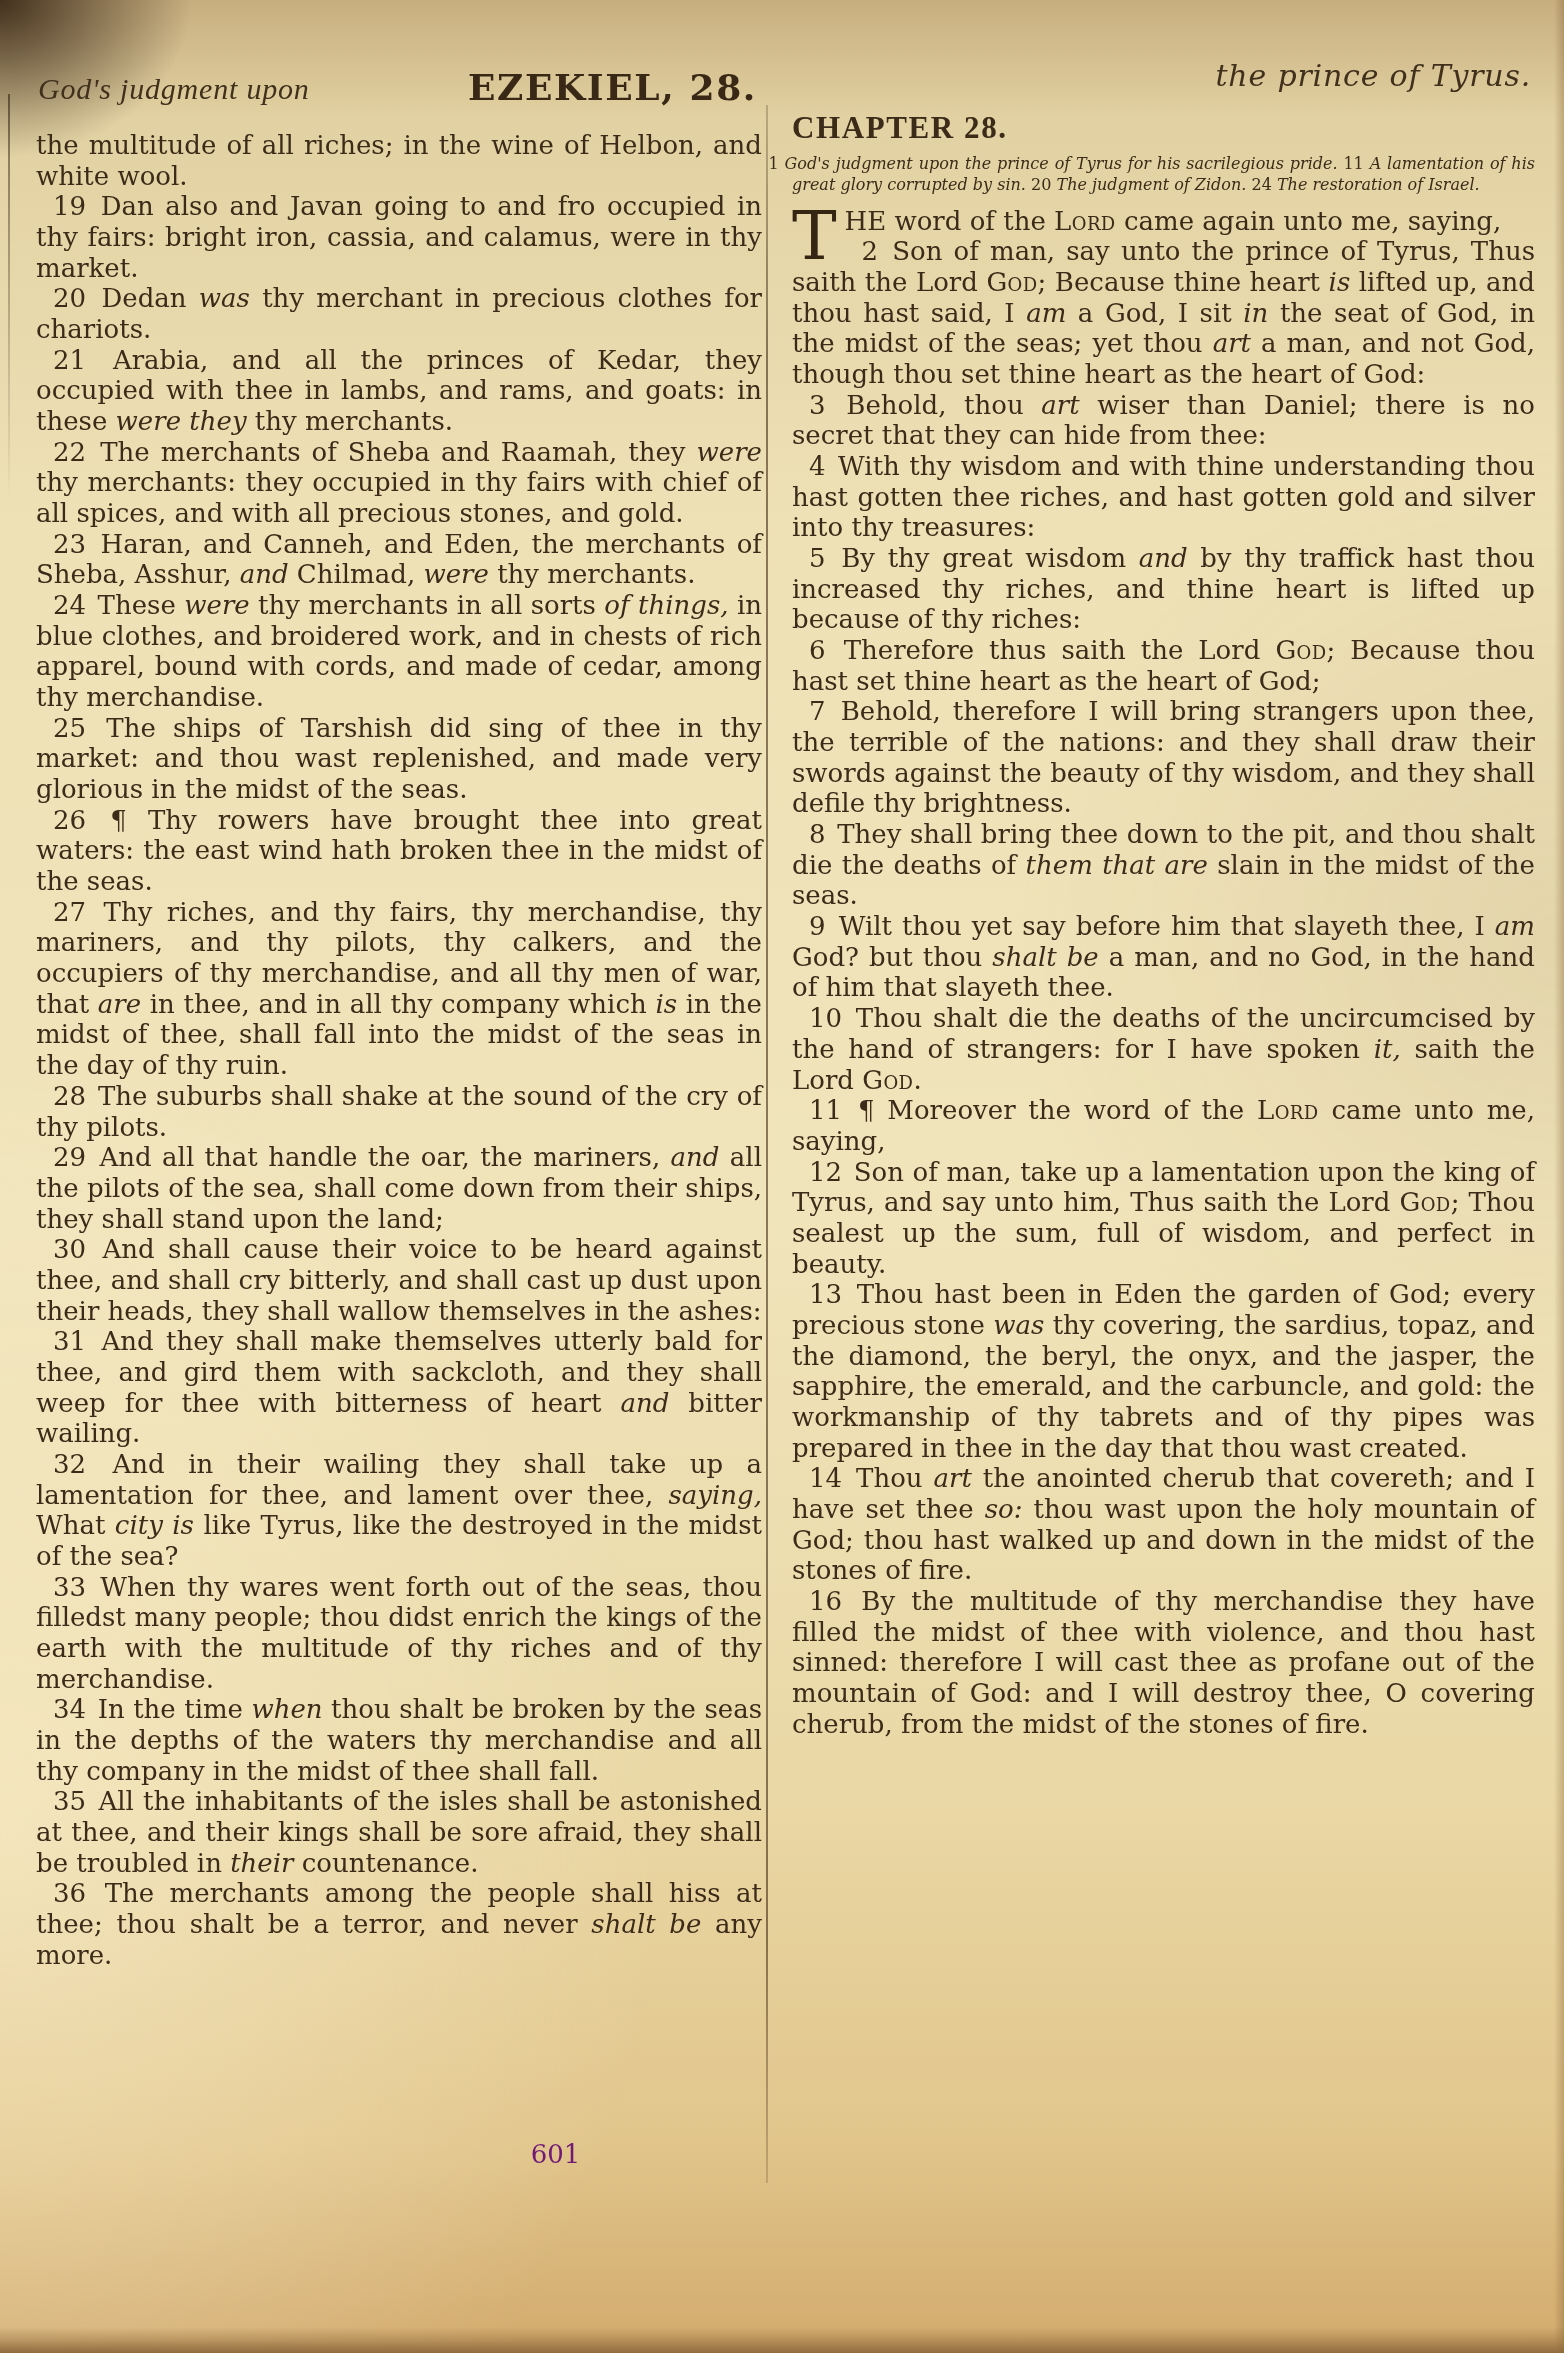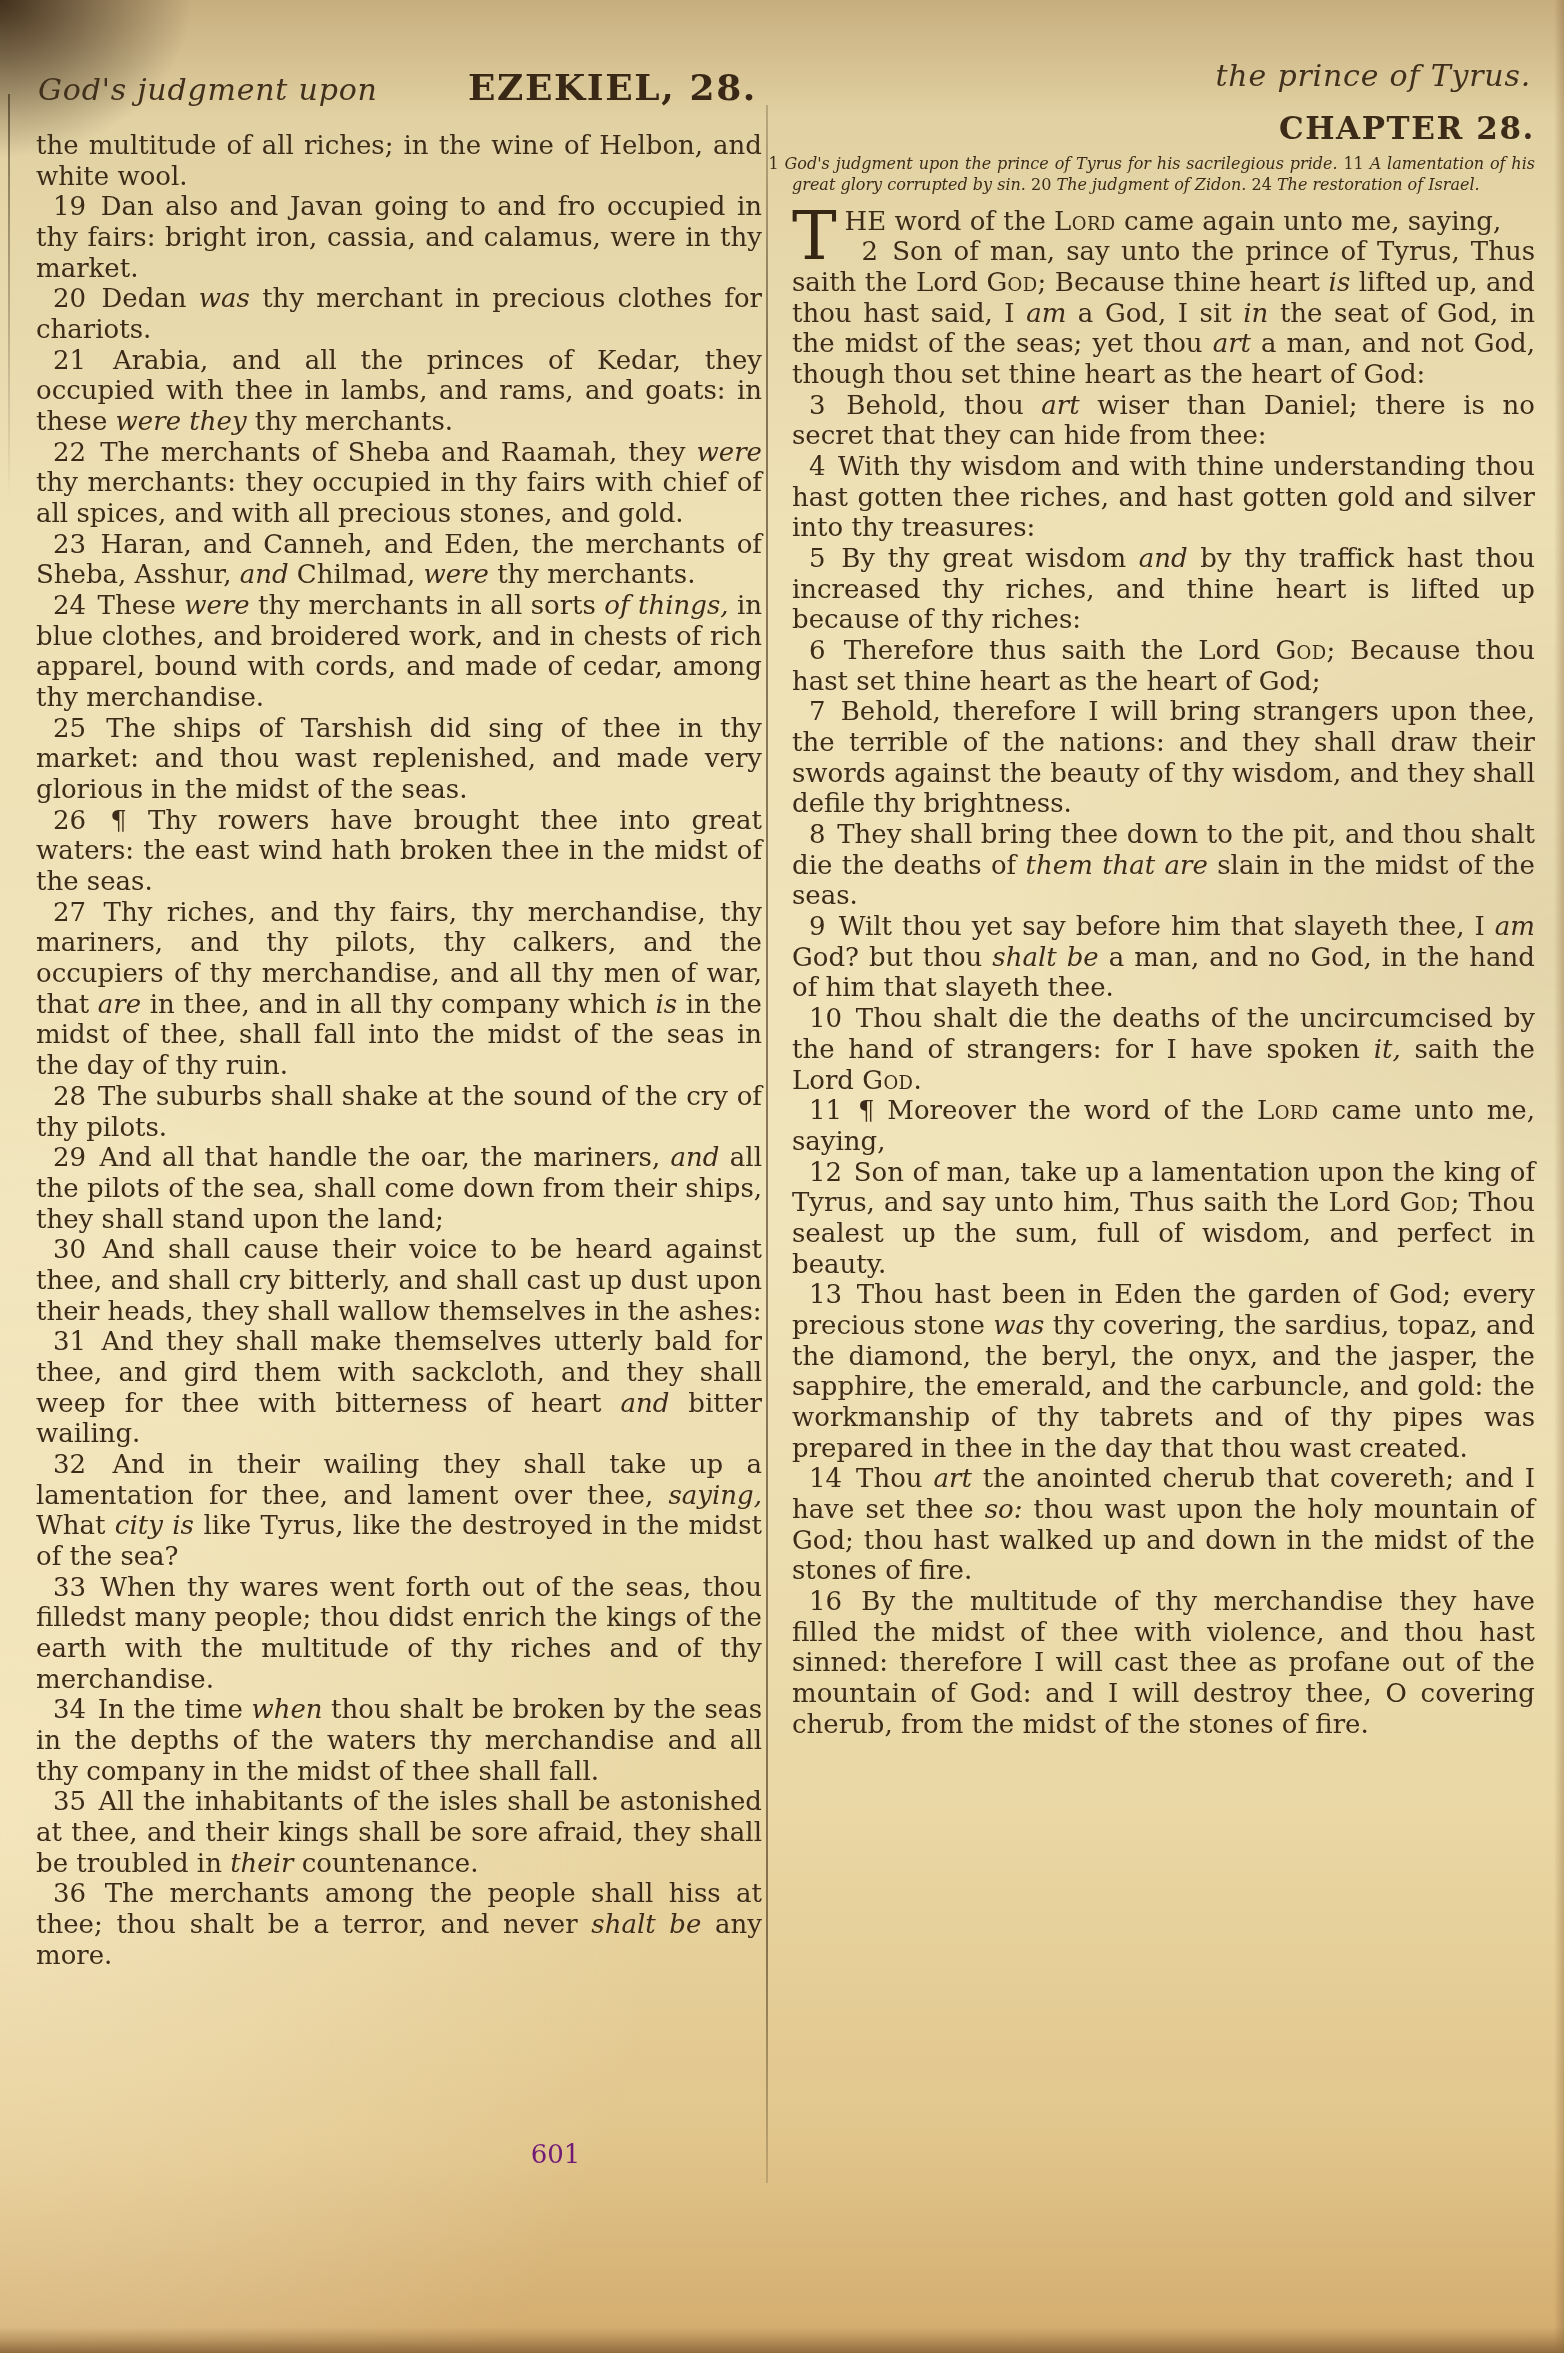--- a/index.html
+++ b/index.html
@@ -15,36 +15,36 @@
   .corner-shadow{position:absolute;top:0;left:0;width:219px;height:180px;pointer-events:none;
     background:radial-gradient(ellipse at 0% 0%, rgba(48,31,16,0.88), rgba(48,31,16,0) 62%);}
   .left-crease{position:absolute;top:94px;left:7.8px;width:2.3px;height:407px;
     background:linear-gradient(180deg, rgba(40,26,12,0.55), rgba(40,26,12,0));}
   .bottom-edge{position:absolute;left:0;bottom:0;width:100%;height:27px;
     background:linear-gradient(180deg, rgba(146,108,60,0) 0%, rgba(146,108,60,0.40) 45%, #8d683c 100%);}
   .right-edge{position:absolute;top:0;right:0;width:11px;height:100%;
     background:linear-gradient(90deg, rgba(110,75,35,0) 0%, rgba(110,75,35,0.35) 100%);}
 
   .running-head{position:absolute;font-style:italic;font-size:30px;letter-spacing:0.8px;color:#40301c;}
-  .running-head.left{top:72px;left:38px;}
+  .running-head.left{top:72px;left:38px;font-family:Liberation Serif, serif;}
   .running-head.right{top:58px;right:34px;}
   .book-title{position:absolute;top:66px;left:468px;font-size:36px;letter-spacing:1.6px;color:#3828156;color:#382815;font-weight:bold;}
 
   .column{position:absolute;text-align:justify;font-size:26px;line-height:1.18;}
   .col-left{top:130px;left:36px;width:726px;}
   .col-right{top:110px;left:792px;width:743px;}
   .column p{margin:0;padding:0;}
   .verse{text-indent:17px;}
   .verse.no-indent{text-indent:0;}
   .verse.dropcap-verse{text-indent:0;}
   .vnum{padding-right:3.1px;}
   .sc{font-variant-caps:small-caps;letter-spacing:0.4px;}
   .dropcap{float:left;font-size:67px;line-height:0.78;padding:4.7px 7.8px 0 0;color:#352513;}
 
-  .chapter-title{font-size:31px;font-weight:bold;text-align:right;letter-spacing:1.6px;margin:0 0 7.8px 0 !important;text-indent:0;}
+  .chapter-title{font-size:31px;font-weight:bold;text-align:left;letter-spacing:1.6px;margin:0 0 7.8px 0 !important;text-indent:0;font-family:Liberation Serif, serif;}
   .chapter-summary{font-size:16px;line-height:1.26;font-style:italic;padding-left:23.5px;text-indent:-23.5px;margin:0 0 11px 0 !important;}
   .chapter-summary .n{font-style:normal;}
 
   .col-divider{position:absolute;top:105px;left:766px;width:1.6px;height:2078px;
     background:linear-gradient(180deg, rgba(66,46,22,0.25), rgba(66,46,22,0.6) 12%, rgba(66,46,22,0.6) 88%, rgba(66,46,22,0.2));}
 
   .page-number{position:absolute;top:2139px;left:438px;width:235px;text-align:center;font-size:26px;color:#701a75;}
 </style>
 </head>
 <body>

